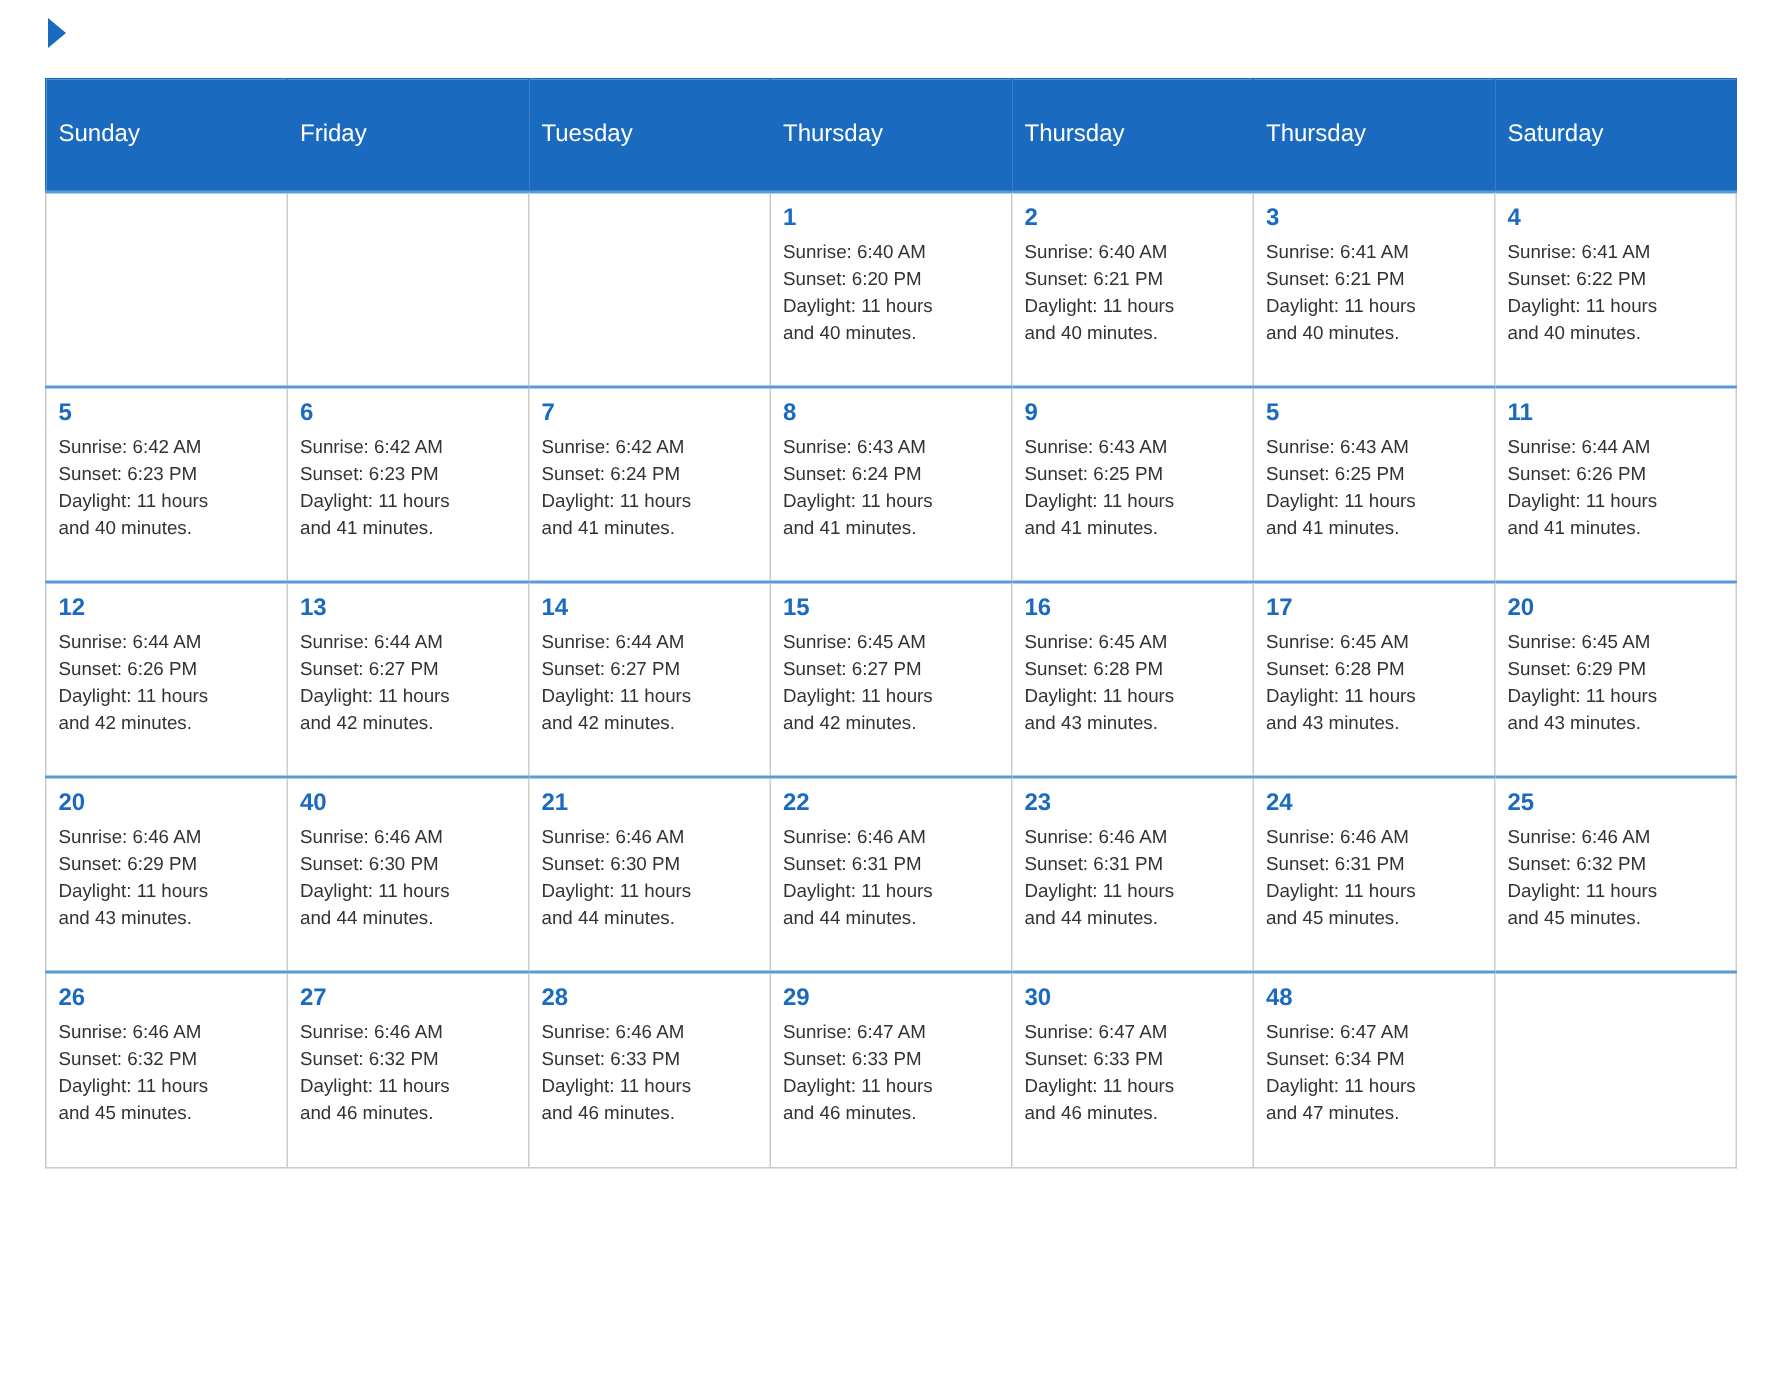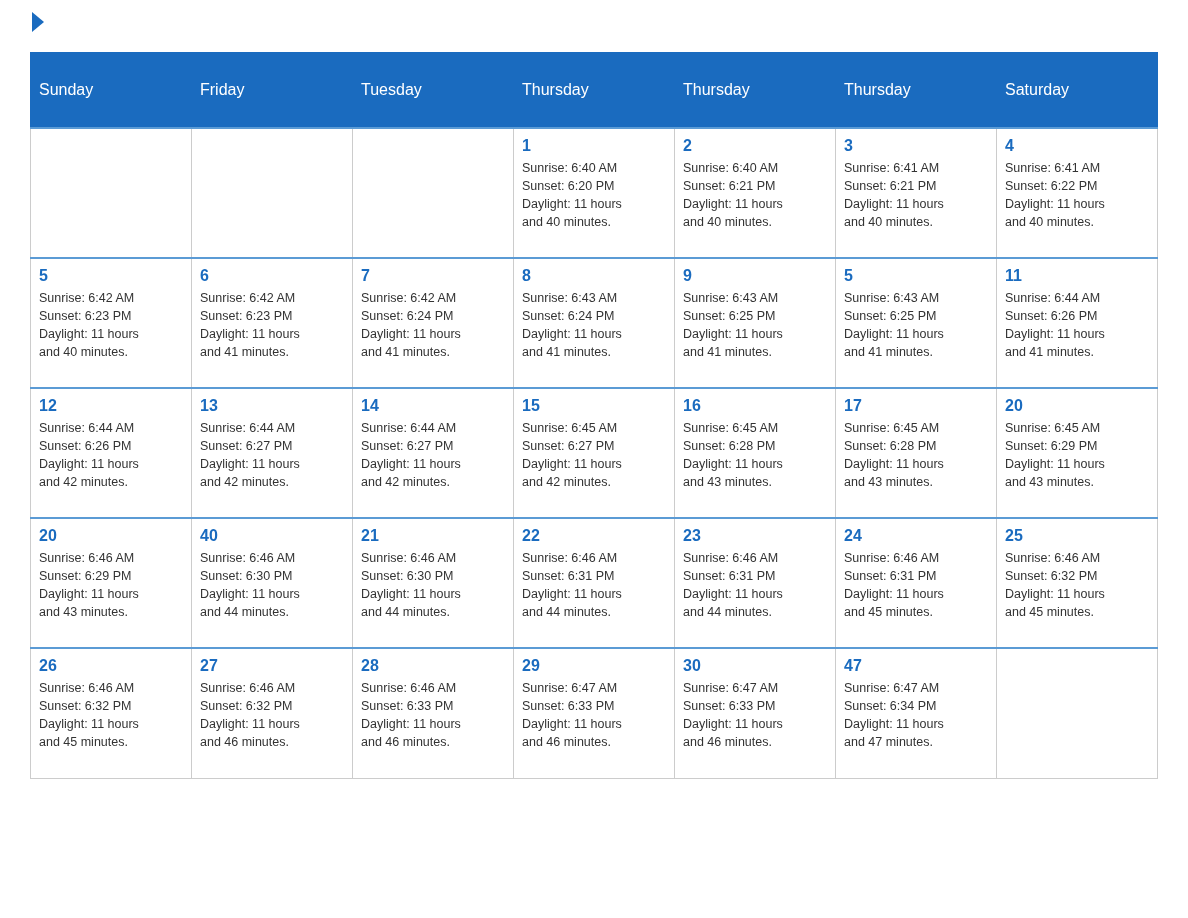--- a/index.html
+++ b/index.html
@@ -353,21 +353,21 @@
 and 46 minutes.</div>
         </td>
         <td>
           <span class="day-number">30</span>
           <div class="day-info" style="white-space: pre-line;">Sunrise: 6:47 AM
 Sunset: 6:33 PM
 Daylight: 11 hours
 and 46 minutes.</div>
         </td>
         <td>
-          <span class="day-number">47</span>
+          <span class="day-number">48</span>
           <div class="day-info" style="white-space: pre-line;">Sunrise: 6:47 AM
 Sunset: 6:34 PM
 Daylight: 11 hours
 and 47 minutes.</div>
         </td>
         <td class="empty-cell"></td>
       </tr>
     </tbody>
 </table>
 

